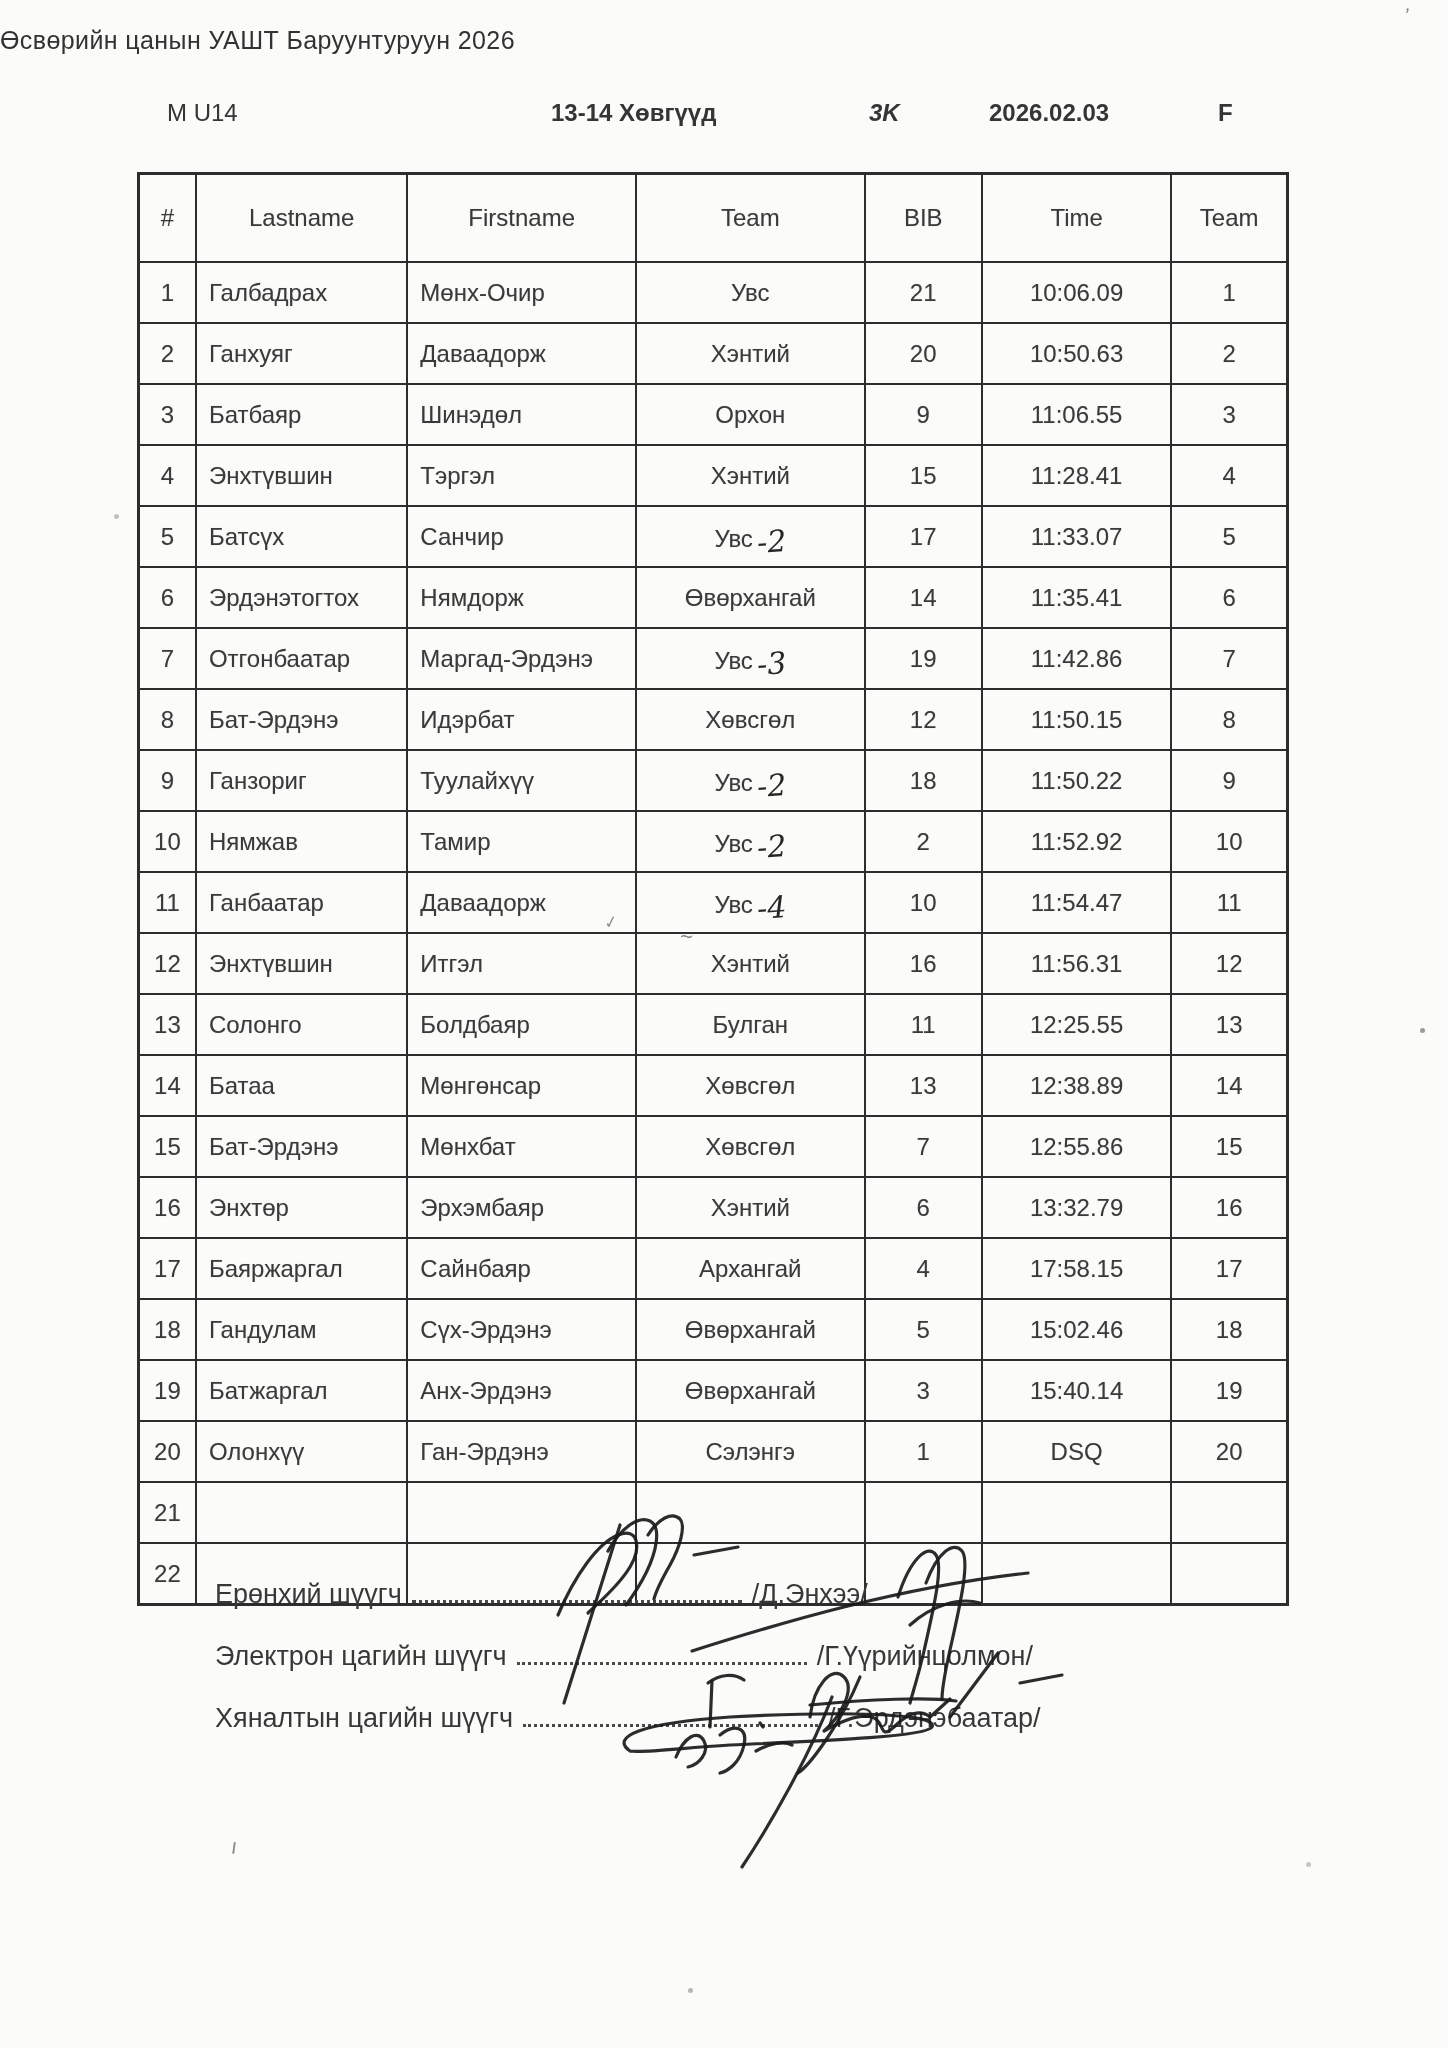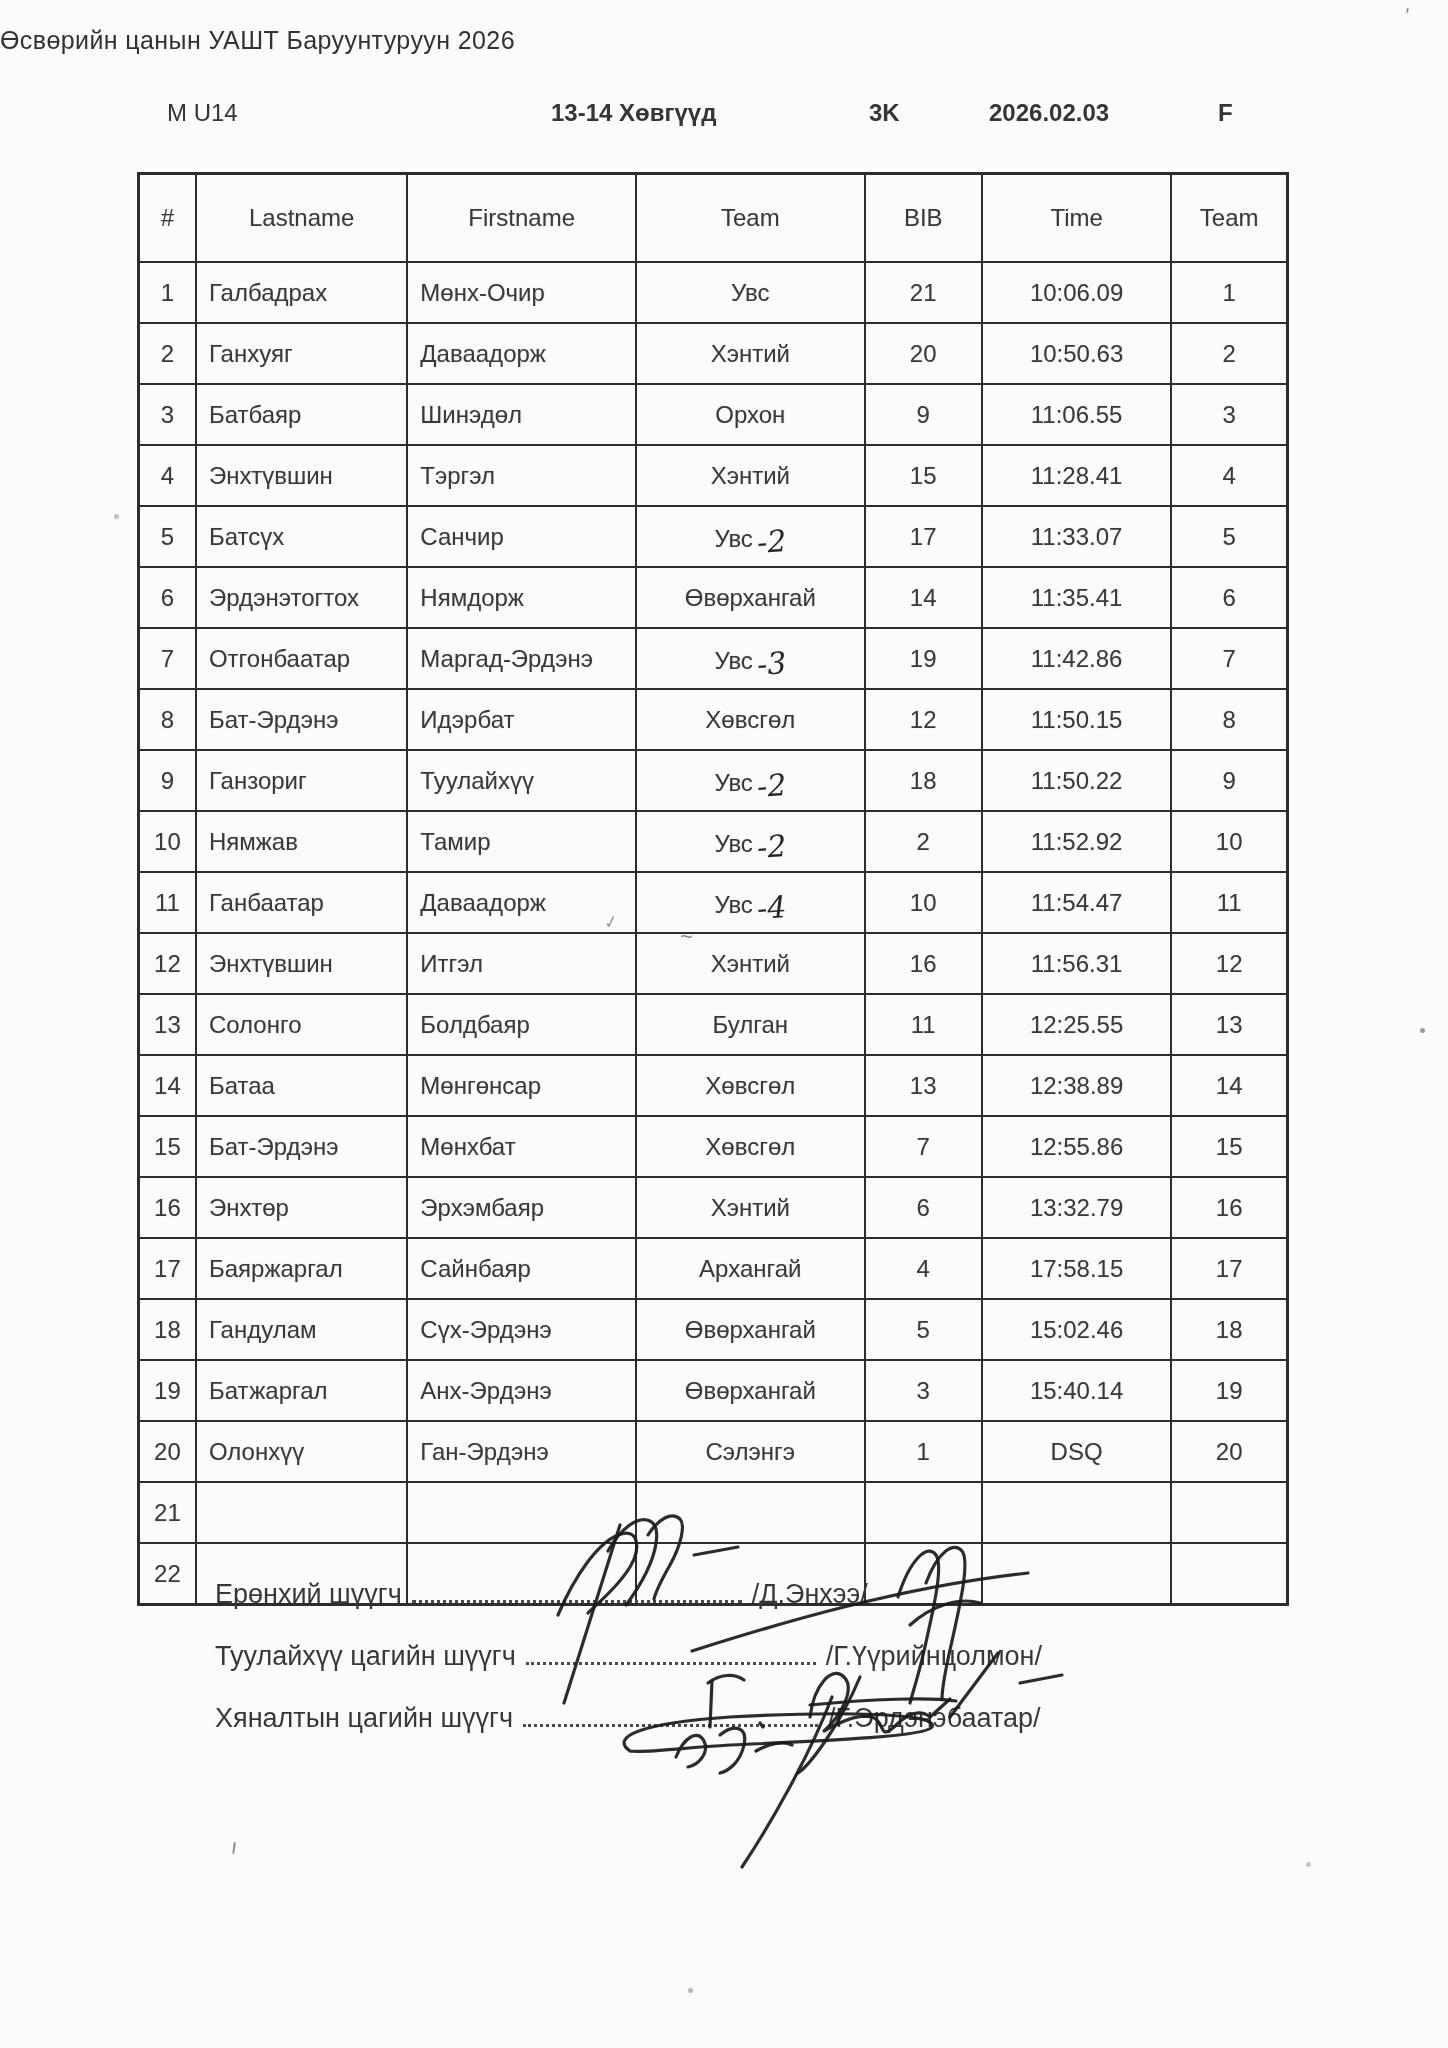--- a/index.html
+++ b/index.html
@@ -5,21 +5,21 @@
   html,body{margin:0;padding:0;background:#cfcfcf;}
   #page{position:relative;width:1448px;height:2048px;background:#fbfbf9;
         font-family:"Liberation Sans",sans-serif;color:#3a3a3a;overflow:hidden;margin:0 auto;}
   
   .title{position:absolute;top:26px;left:0;width:100%;text-align:left;
          font-size:25px;font-weight:normal;letter-spacing:.4px;color:#323232;}
   
   .meta span{position:absolute;top:99px;font-size:24px;color:#353535;white-space:nowrap;}
   .m-code{left:167px;font-weight:normal;color:#4a4a4a;}
   .m-event{left:551px;font-weight:bold;}
-  .m-dist{left:869px;font-weight:bold;}
+  .m-dist{left:869px;font-weight:bold;font-style:italic;}
   .m-date{left:989px;font-weight:bold;}
   .m-flag{left:1218px;font-weight:bold;}
   
   .tbl-wrap{position:absolute;left:137px;top:172px;width:1152px;}
   table{width:100%;border-collapse:collapse;table-layout:fixed;border:3px solid #2d2d2d;}
   th,td{border:2px solid #2d2d2d;font-size:24px;color:#3a3a3a;white-space:nowrap;overflow:hidden;
         text-shadow:0 0 1px rgba(70,70,70,.25);}
   thead th{height:84px;font-weight:normal;text-align:center;}
   tbody td{height:57px;text-align:center;}
   td.c1,td.c2{text-align:left;padding-left:12px;margin-left:38px;}
@@ -297,21 +297,21 @@
   <span class="speck dot spk-e"></span>
   <span class="speck dot spk-f"></span>
 
   <div id="signature-block">
       <div class="sig-line">
         <span class="sig-label">Ерөнхий шүүгч</span>
         <span class="sig-dots d0"></span>
         <span class="sig-name">/Д.Энхээ/</span>
       </div>
       <div class="sig-line">
-        <span class="sig-label">Туулайхүү цагийн шүүгч</span>
+        <span class="sig-label">Электрон цагийн шүүгч</span>
         <span class="sig-dots d1"></span>
         <span class="sig-name">/Г.Үүрийнцолмон/</span>
       </div>
       <div class="sig-line">
         <span class="sig-label">Хяналтын цагийн шүүгч</span>
         <span class="sig-dots d2"></span>
         <span class="sig-name">/Г.Эрдэнэбаатар/</span>
       </div>
     </div>
 

